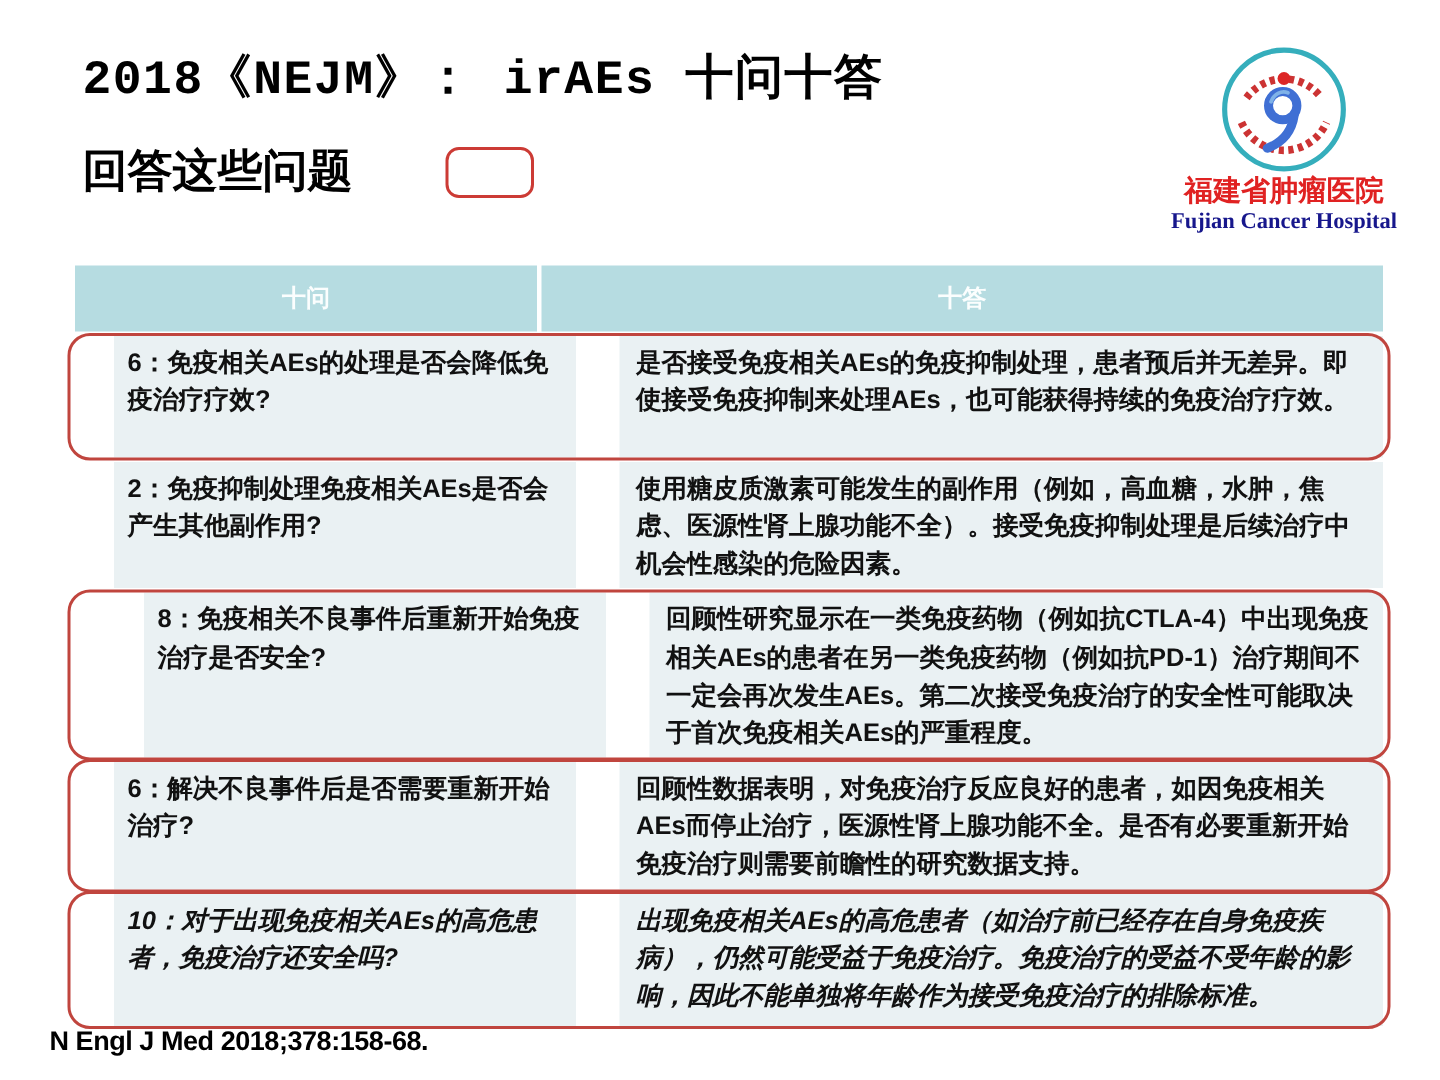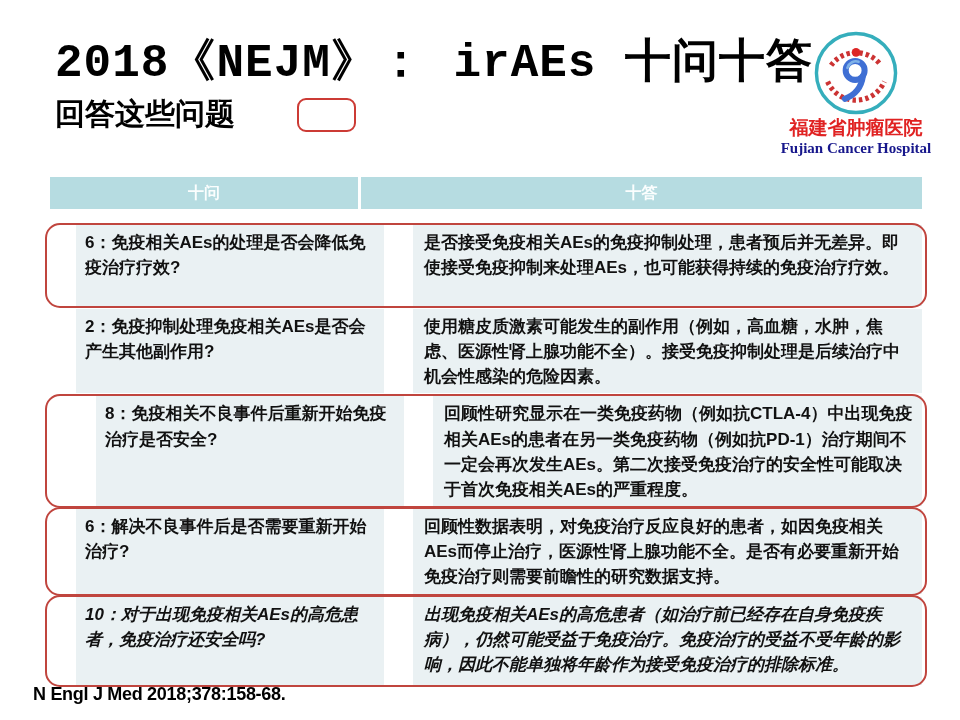--- a/index.html
+++ b/index.html
@@ -8,21 +8,21 @@
     width:960px;height:720px;
     background:#ffffff;
     margin:0 auto;
     overflow:hidden;
     font-family:"Liberation Sans","DejaVu Sans",sans-serif;
   }
   
   .title{
     position:absolute;left:55px;top:30px;width:740px;
     font-family:"Liberation Mono","DejaVu Sans Mono",monospace;
-    font-size:46px;font-weight:bold;color:#000;
+    font-size:32px;font-weight:bold;color:#000;
     letter-spacing:1px;white-space:nowrap;
   }
   .subtitle{
     position:absolute;left:55px;top:94px;
     font-family:"Liberation Mono","DejaVu Sans Mono",monospace;
     font-size:30px;font-weight:bold;color:#000;
   }
   .subtitle-box{
     position:absolute;left:297px;top:98px;width:55px;height:30px;
     border:2px solid #cc3b35;border-radius:9px;background:#fff;
@@ -33,21 +33,21 @@
   .hosp-cn{
     font-size:19px;font-weight:bold;color:#e02222;line-height:1.15;margin-top:1px;
     font-family:"Liberation Sans",sans-serif;
   }
   .hosp-en{
     font-size:15px;font-weight:bold;color:#17178c;line-height:1.2;
     font-family:"Liberation Serif","DejaVu Serif",serif;
   }
   
   .qa-table{position:absolute;left:50px;top:177px;width:872px;}
-  .thead{display:flex;gap:3px;height:32px;margin-bottom:16px;}
+  .thead{display:flex;gap:3px;height:44px;margin-bottom:3px;}
   .th{
     background:#b6dce1;color:#fbfefe;font-weight:bold;font-size:16px;
     display:flex;align-items:center;justify-content:center;
   }
   .th.q{width:308px;box-sizing:border-box;}
   .th.a{flex:1;}
   .row{display:flex;gap:3px;margin-bottom:3px;position:relative;}
   .cell{
     background:#eaf1f3;color:#111;font-weight:bold;font-size:17px;
     line-height:1.48;box-sizing:border-box;padding:5px 9px 4px 9px;margin-left:26px;

